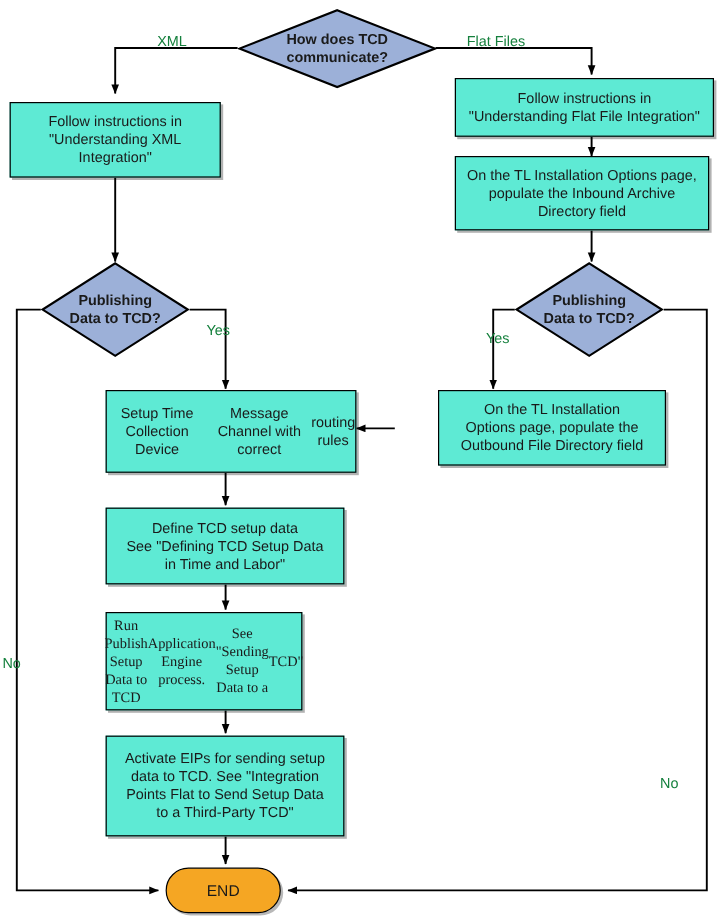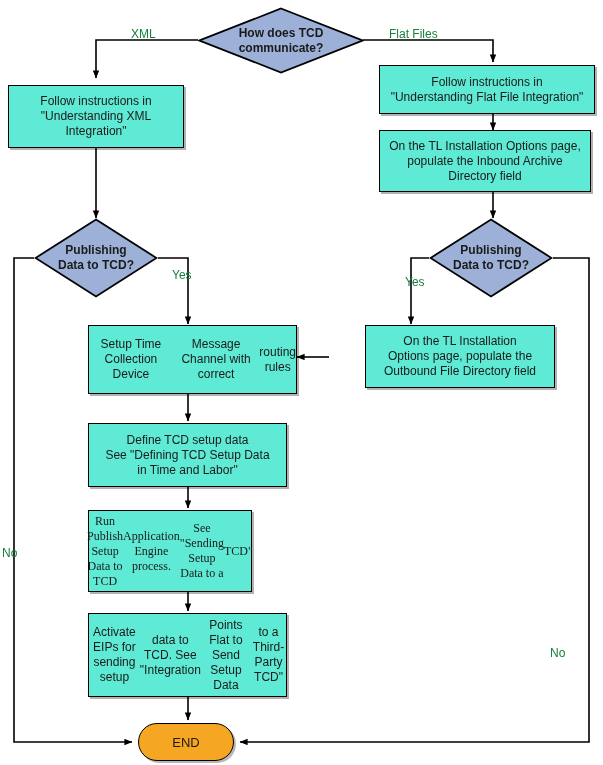--- a/index.html
+++ b/index.html
@@ -195,21 +195,21 @@
     <div>in Time and Labor"</div>
   </div>
 
   <div class="node node-process" style="left:88px; top:510px; width:164px; height:82px; flex-direction:row;font-family:Liberation Serif, serif;">
     <div>Run Publish Setup Data to TCD</div>
     <div>Application Engine process.</div>
     <div>See "Sending Setup Data to a</div>
     <div>TCD"</div>
   </div>
 
-  <div class="node node-process" style="left:88px; top:613px; width:199px; height:84px; flex-direction:row;">
+  <div class="node node-process" style="left:88px; top:613px; width:199px; height:84px; flex-direction:column;">
     <div>Activate EIPs for sending setup</div>
     <div>data  to TCD. See "Integration</div>
     <div>Points Flat to Send Setup Data</div>
     <div>to a Third-Party TCD"</div>
   </div>
 
   <div class="node node-terminator" style="left:138px; top:723px; width:96px; height:38px;">
     <span>END</span>
   </div>
 

